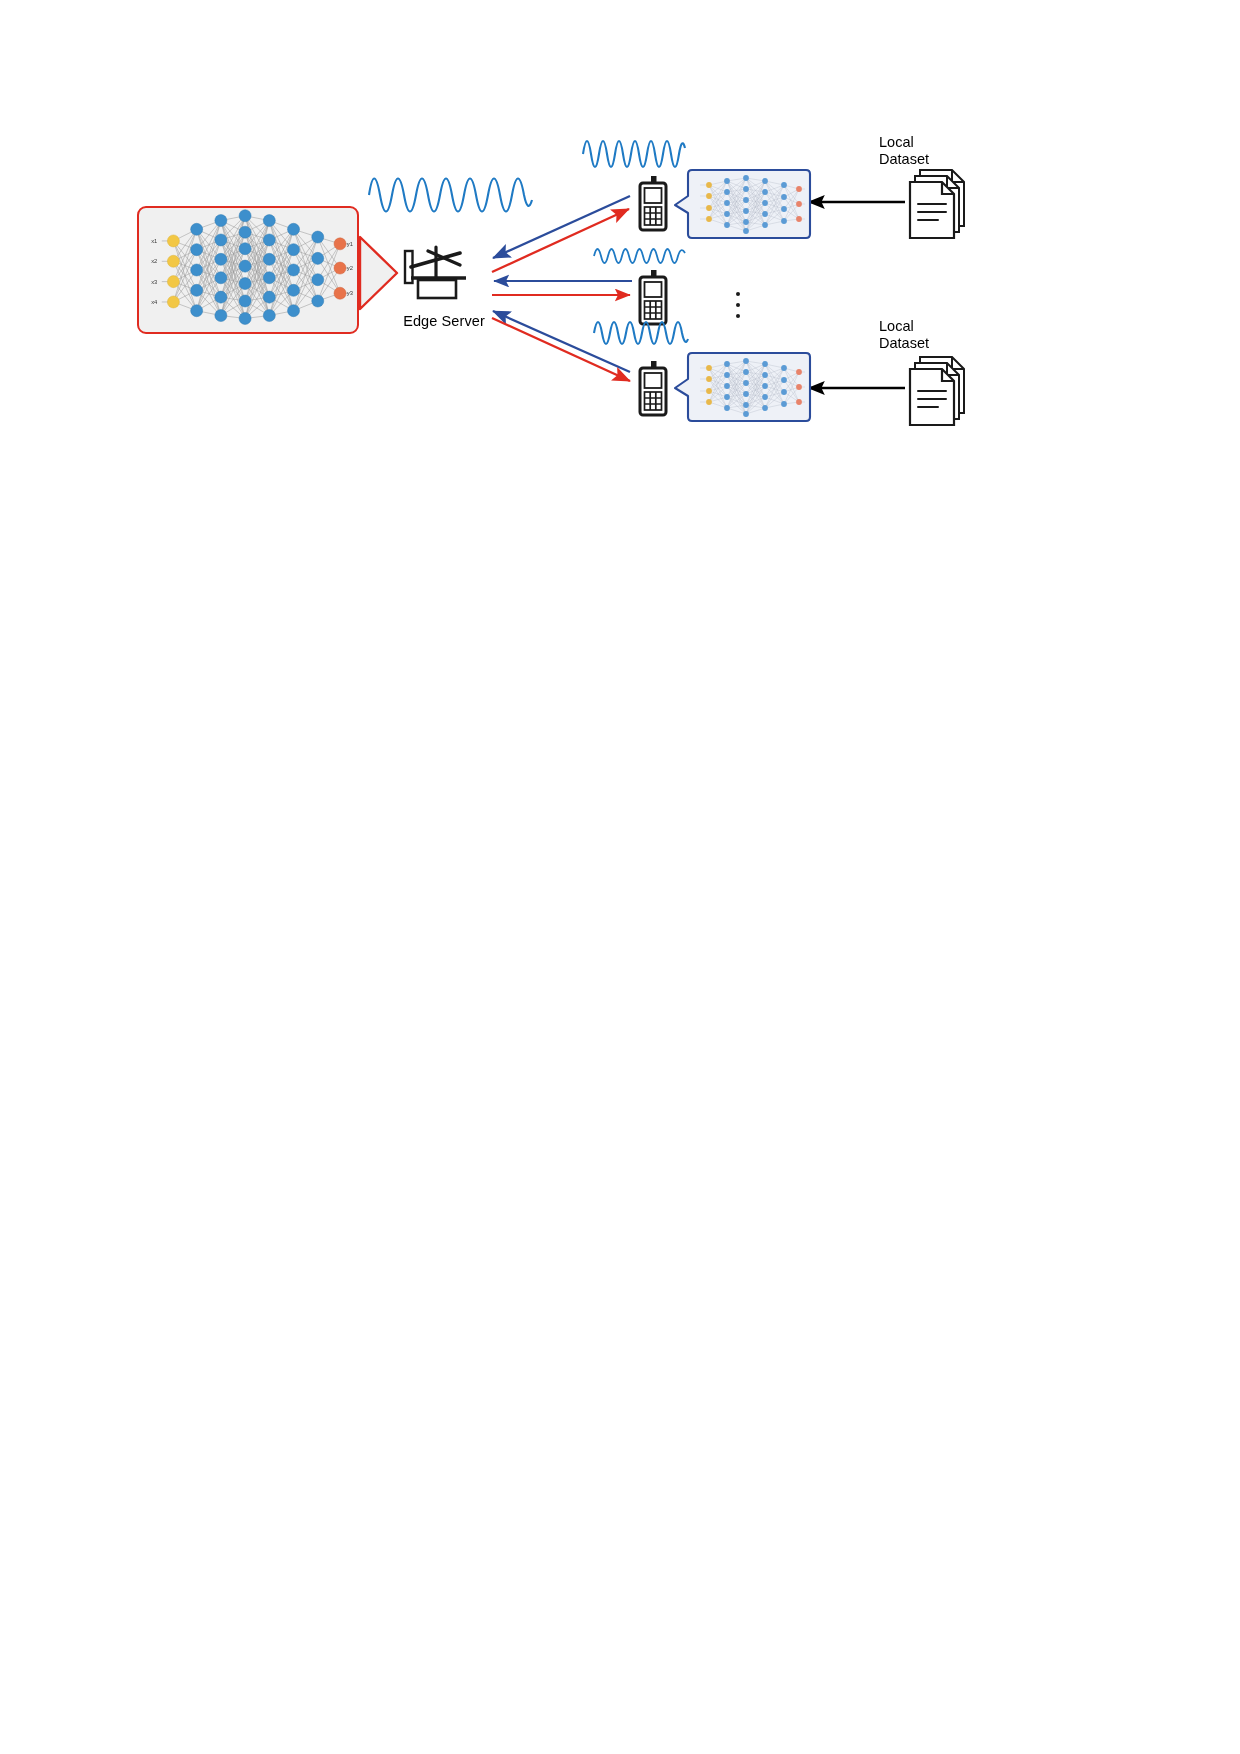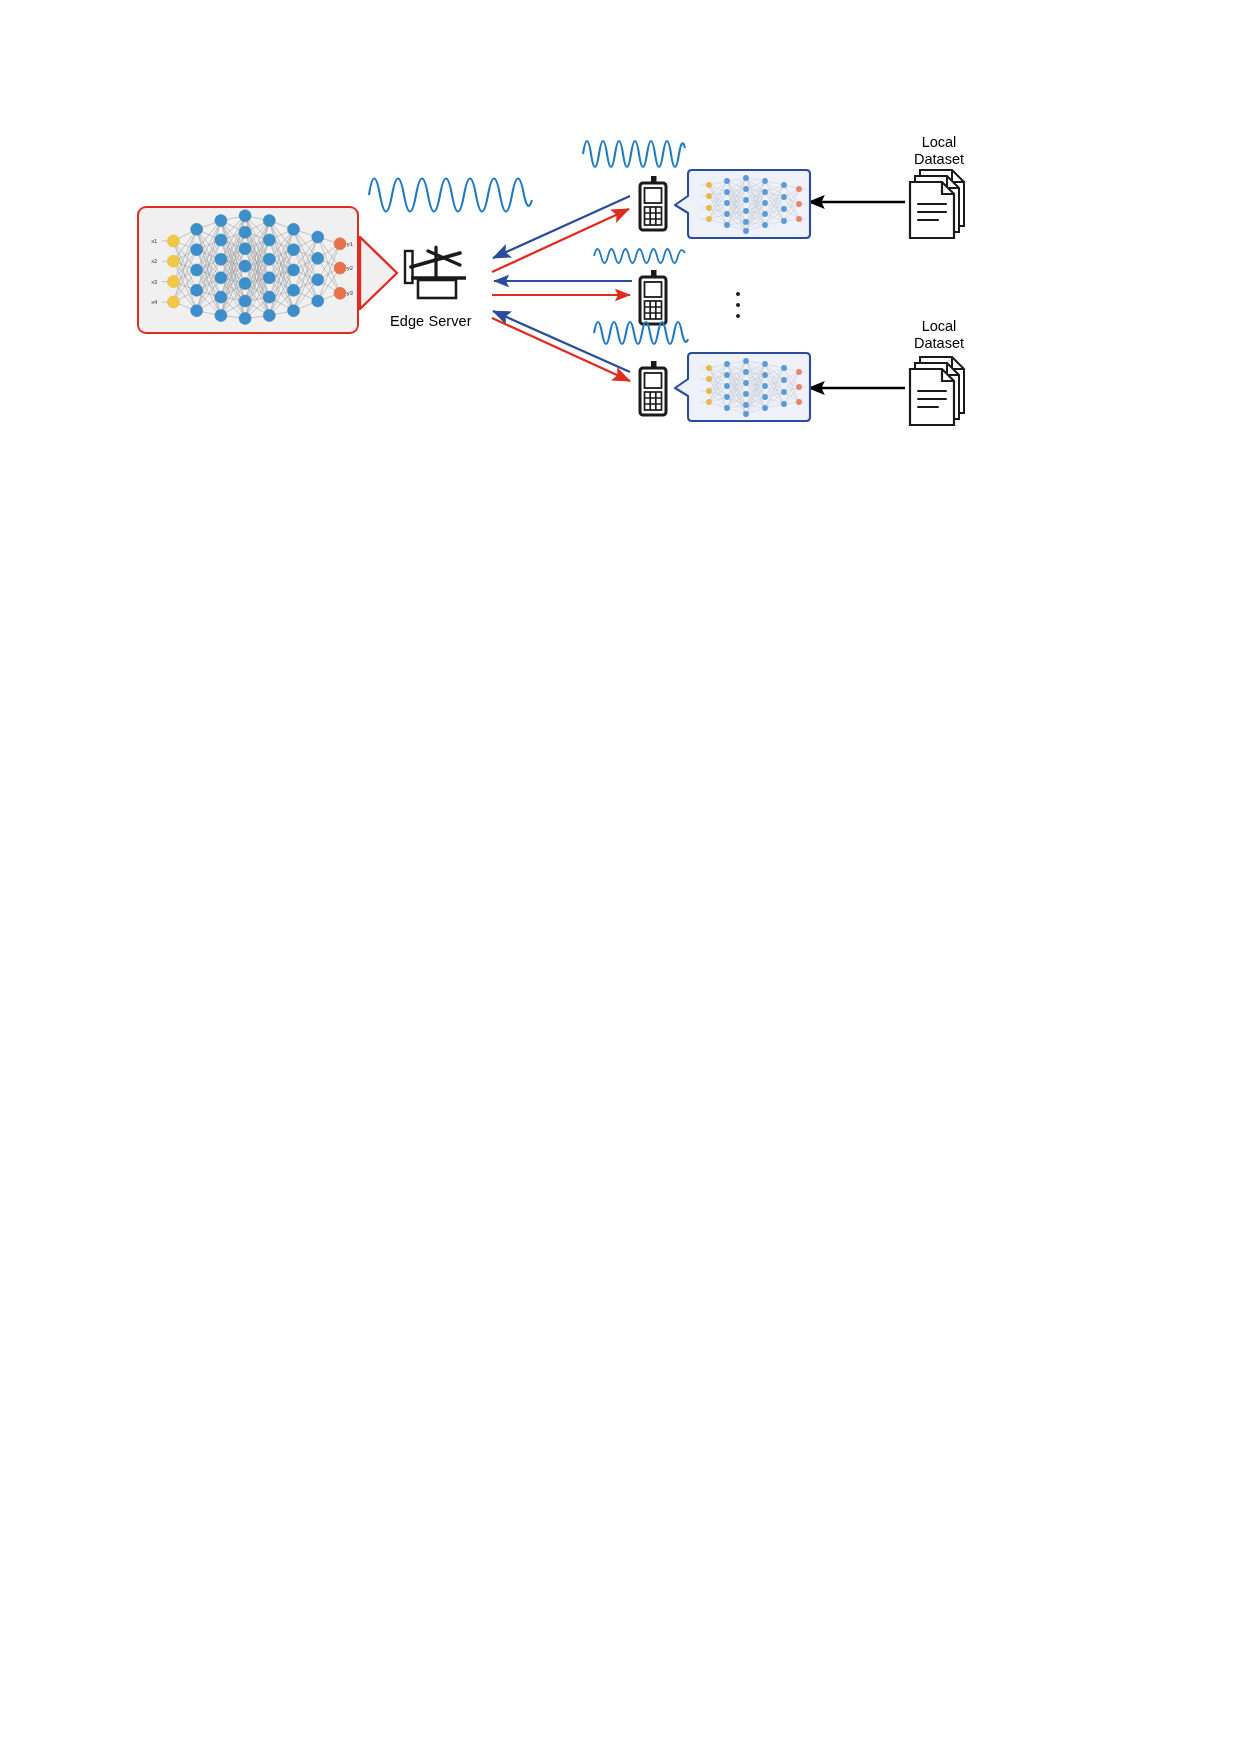--- a/index.html
+++ b/index.html
@@ -26,21 +26,21 @@
     background: #f0f0f0;
   }
   #global-model-svg { display:block; width:100%; height:100%; }
 
   
   #edge-server { left: 398px; top: 243px; width: 92px; height: 60px; }
   #edge-server svg { display:block; }
   #edge-server-label {
     left: 390px; top: 313px;
     width: 108px;
-    text-align: left;
+    text-align: center;
     font-size: 14.5px;
     color: #000000;
     letter-spacing: 0.1px;
     white-space: nowrap;
   }
 
   
   #arrows-layer { left:0; top:0; width:1240px; height:1754px; pointer-events:none; }
 
   
@@ -61,21 +61,20 @@
   .local-model svg { display:block; }
   #local-model-1 { left: 672px; top: 167px; }
   #local-model-2 { left: 672px; top: 350px; }
 
   
   .dataset-doc svg { display:block; }
   #dataset-doc-1 { left: 908px; top: 168px; }
   #dataset-doc-2 { left: 908px; top: 355px; }
   .dataset-label {
     width: 120px;
-    text-align: center;
     font-size: 14.5px;
     line-height: 17px;
     color: #000000;
   }
   #dataset-label-1 { left: 879px; top: 134px; }
   #dataset-label-2 { left: 879px; top: 318px; }
 
   
   #vertical-dots { left: 730px; top: 285px; width: 16px; }
   #vertical-dots .dot {

